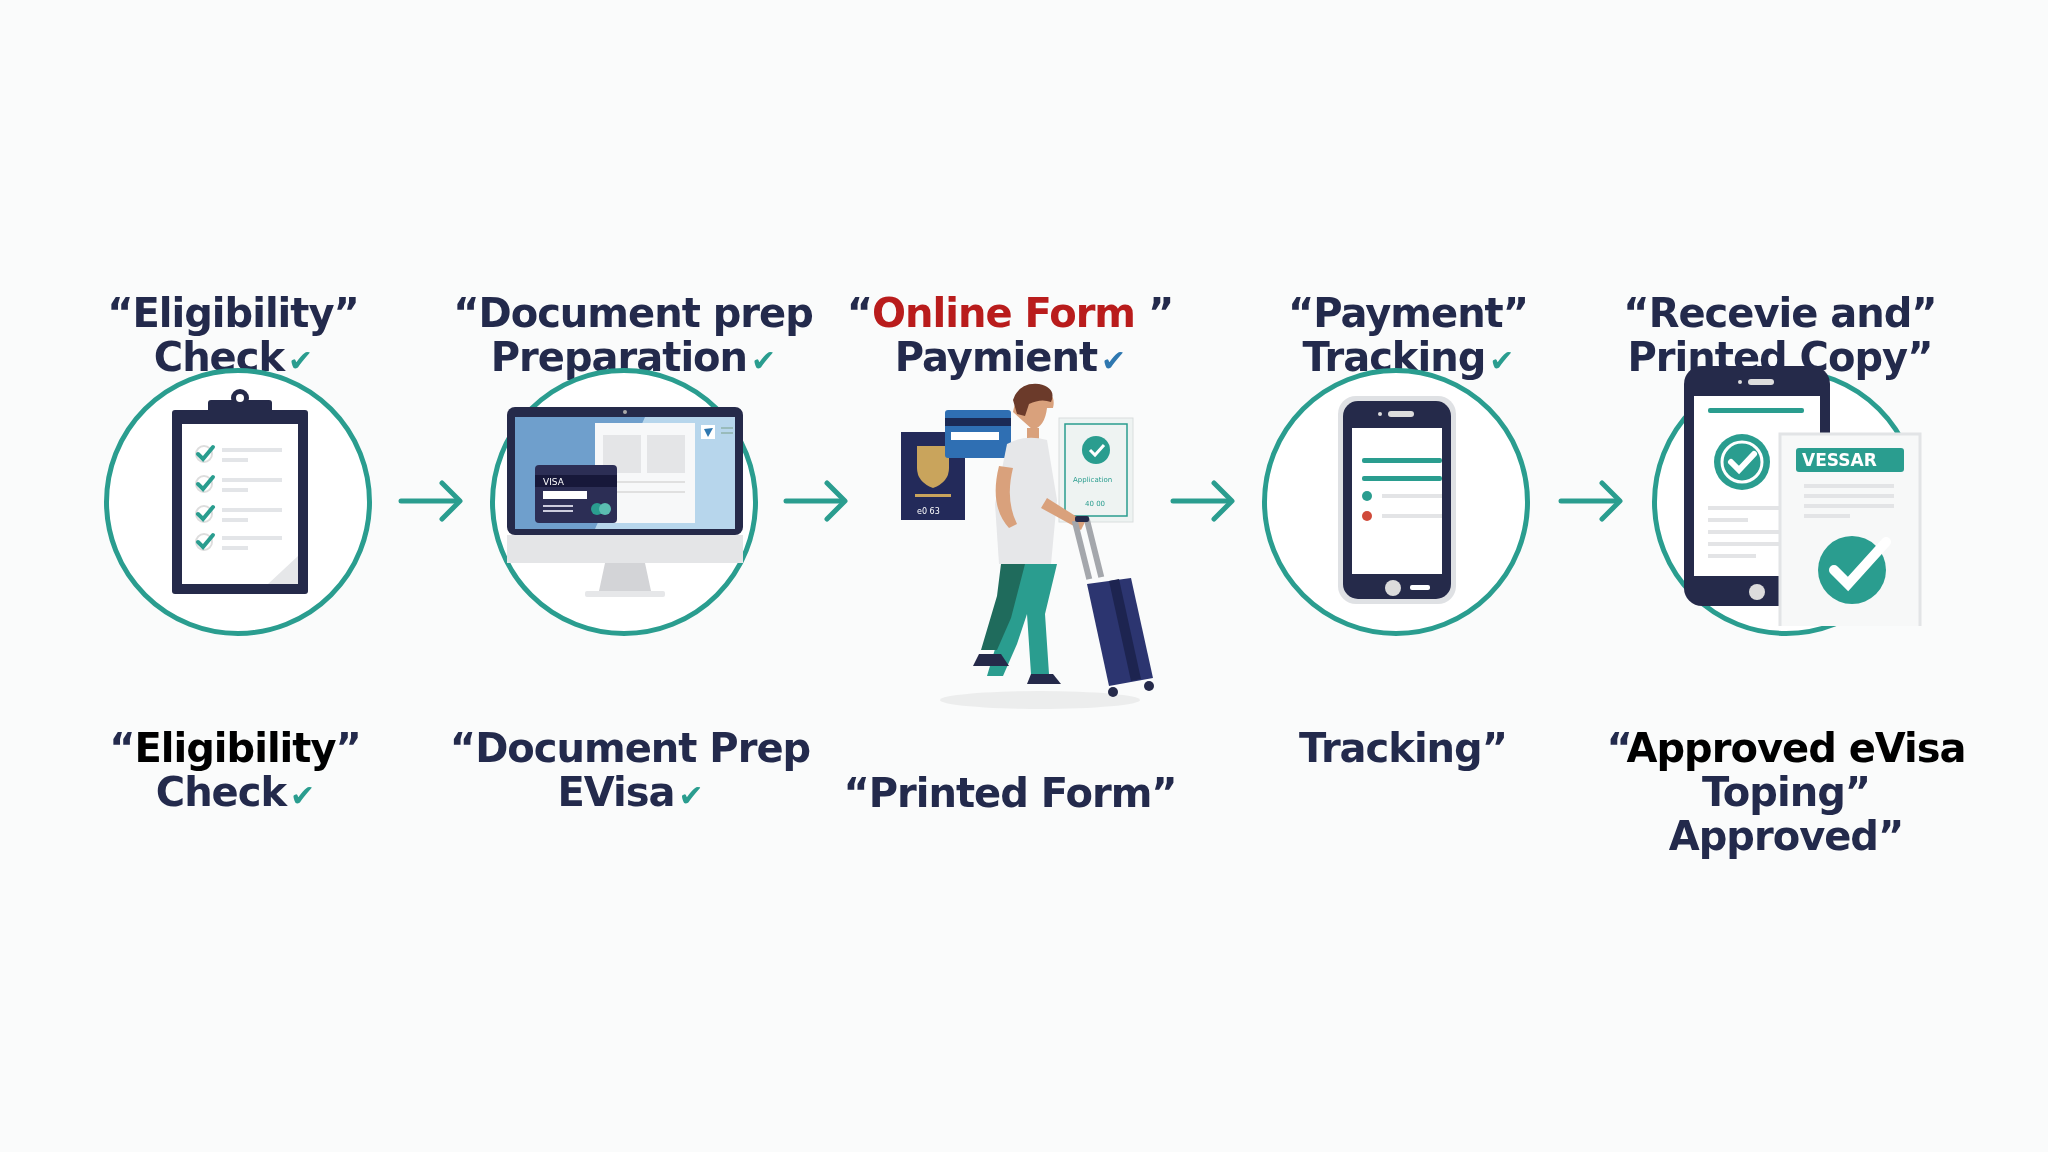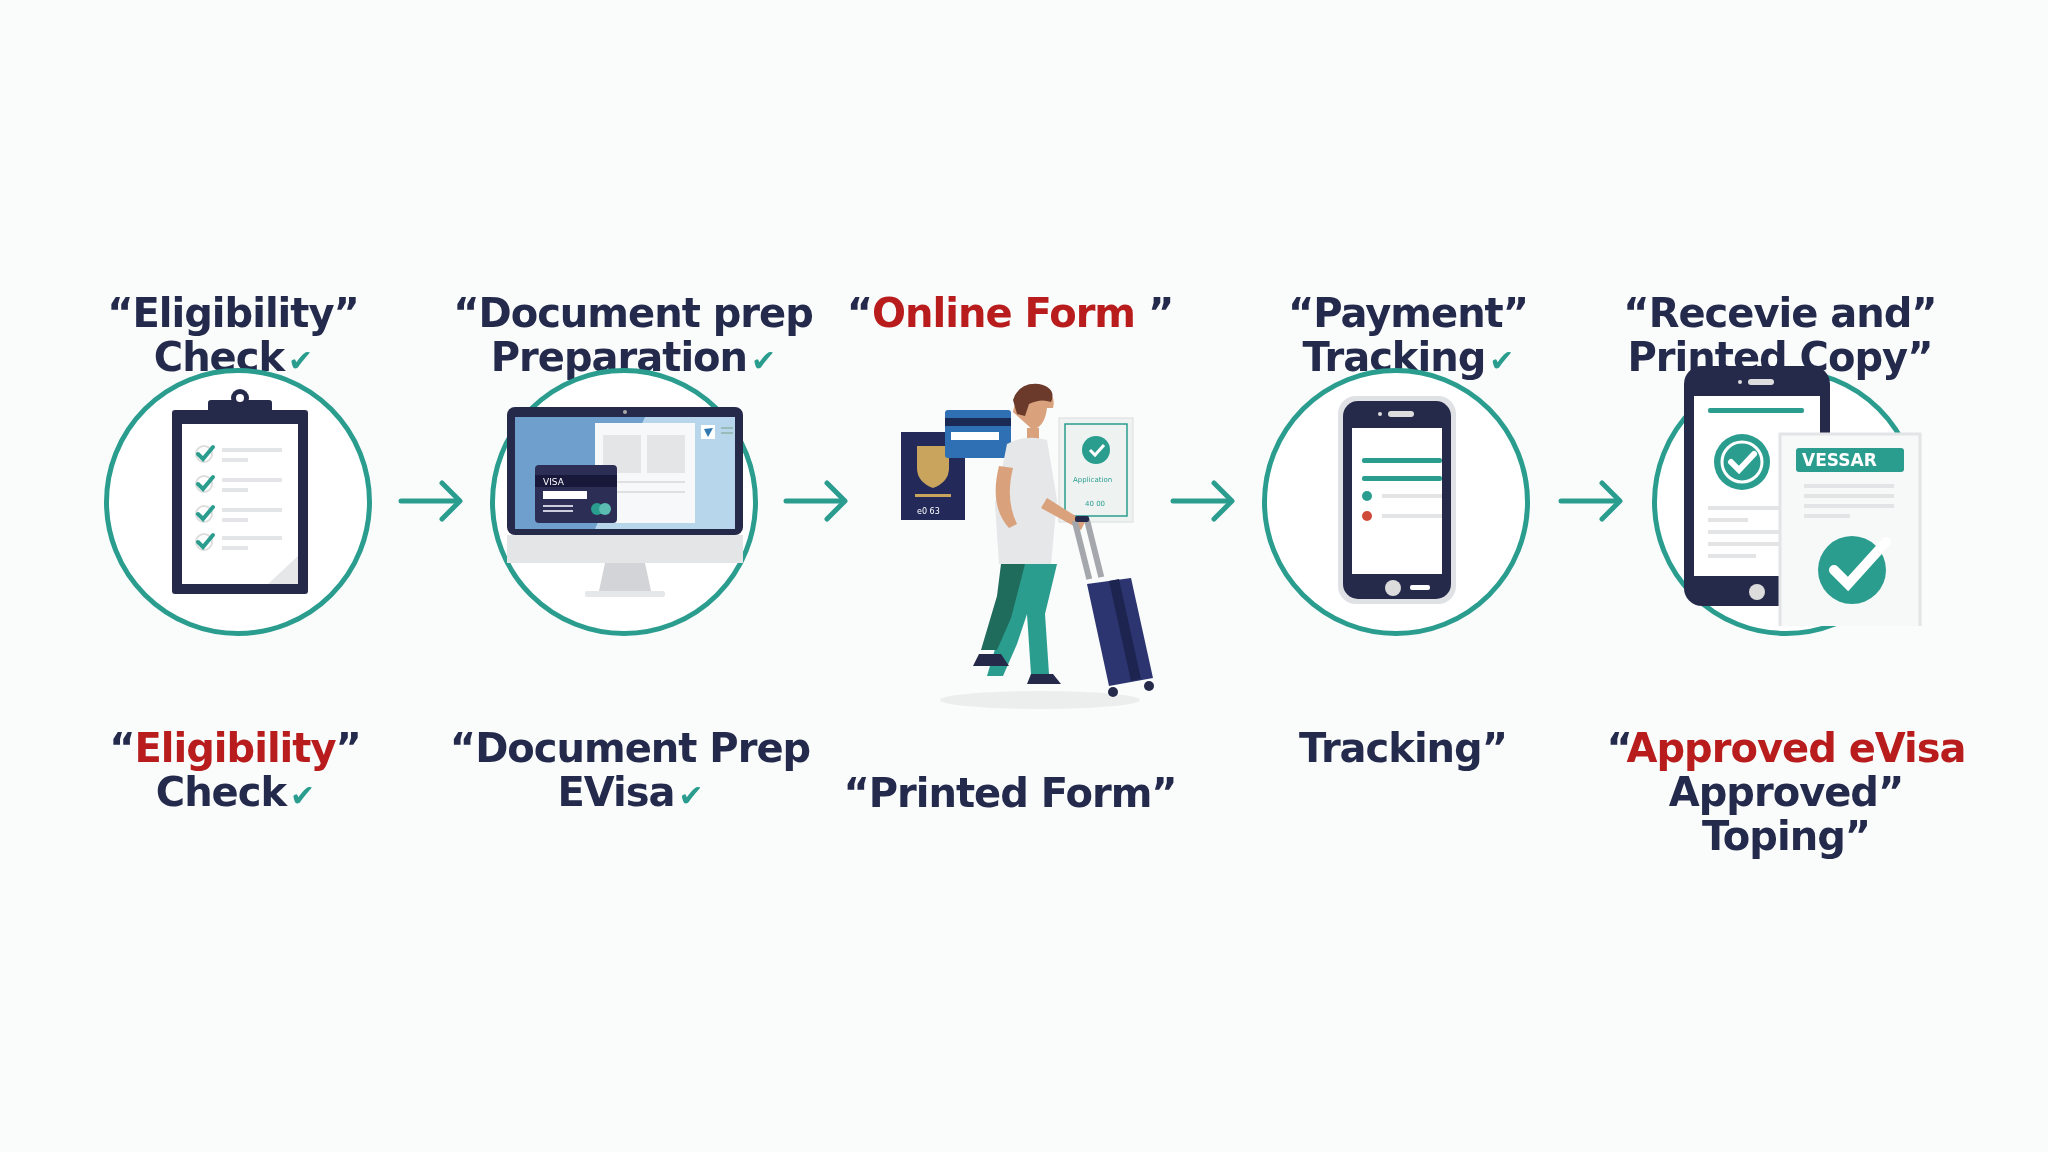--- a/index.html
+++ b/index.html
@@ -16,21 +16,21 @@
     font-size: 40px;
     line-height: 44px;
     font-weight: 600;
     letter-spacing: -1px;
     white-space: nowrap;
     transform: translateX(-50%);
     margin-top: 36px;
   }
   .title .line { display: block; }
   .q { color: #232a4c; }
-  .teal { color: #b91c1c; }
+  .teal { color: #000000; }
   .blue { color: #b91c1c; }
   .chk { color: #2a9d8f; font-size: 30px; margin-left: 4px; }
   .chk.blue { color: #2f78b0; }
   .circle {
     position: absolute;
     width: 268px; height: 268px;
     border: 5px solid #2a9d8f;
     border-radius: 50%;
     background: #ffffff;
     box-sizing: border-box;
@@ -122,20 +122,21 @@
       <path d="M44 5 L62 23 L44 41"></path>
   </g>
 </svg>
 <div class="title" style="left:630px; top:690px;">
   <span class="line">“Document Prep</span>
   <span class="line"><span>EVisa</span><span class="chk">✔</span></span>
 </div>
 
 <div class="title" style="left:1010px; top:255px;">
   <span class="line"><span class="q">“</span><span class="blue">Online Form</span><span class="q"> ”</span></span>
+  <span class="line"><span>Paymient</span><span class="chk blue">✔</span></span>
 </div>
 <svg class="icon" style="left:895px; top:370px;" width="290" height="340" viewBox="0 0 290 340">
   <ellipse cx="145" cy="330" rx="100" ry="9" fill="#eceded"></ellipse>
 
   <rect x="6" y="62" width="64" height="88" fill="#232a5a"></rect>
   <path d="M22 76 h32 v22 q0 14 -16 20 q-16 -6 -16 -20 z" fill="#c9a45c"></path>
   <rect x="20" y="124" width="36" height="3" fill="#c9a45c"></rect>
   <text x="22" y="144" fill="#fff" font-size="8" font-family="DejaVu Sans, sans-serif">e0 63</text>
 
   <rect x="50" y="40" width="66" height="48" rx="3" fill="#2f6fb3"></rect>
@@ -237,15 +238,15 @@
       <rect x="120" y="118" width="90" height="4"></rect>
       <rect x="120" y="128" width="90" height="4"></rect>
       <rect x="120" y="138" width="90" height="4"></rect>
       <rect x="120" y="148" width="46" height="4"></rect>
     </g>
   <circle cx="168" cy="204" r="34" fill="#2a9d8f"></circle>
   <path d="M150 204 l14 14 l38 -42" stroke="#fff" stroke-width="10" fill="none" stroke-linecap="round"></path>
 </svg>
 <div class="title" style="left:1786px; top:690px;">
   <span class="line"><span class="q">“</span><span class="teal">Approved eVisa</span></span>
+  <span class="line">Toping”</span>
   <span class="line">Approved”</span>
-  <span class="line">Toping”</span>
 </div>
 
 </body></html>

